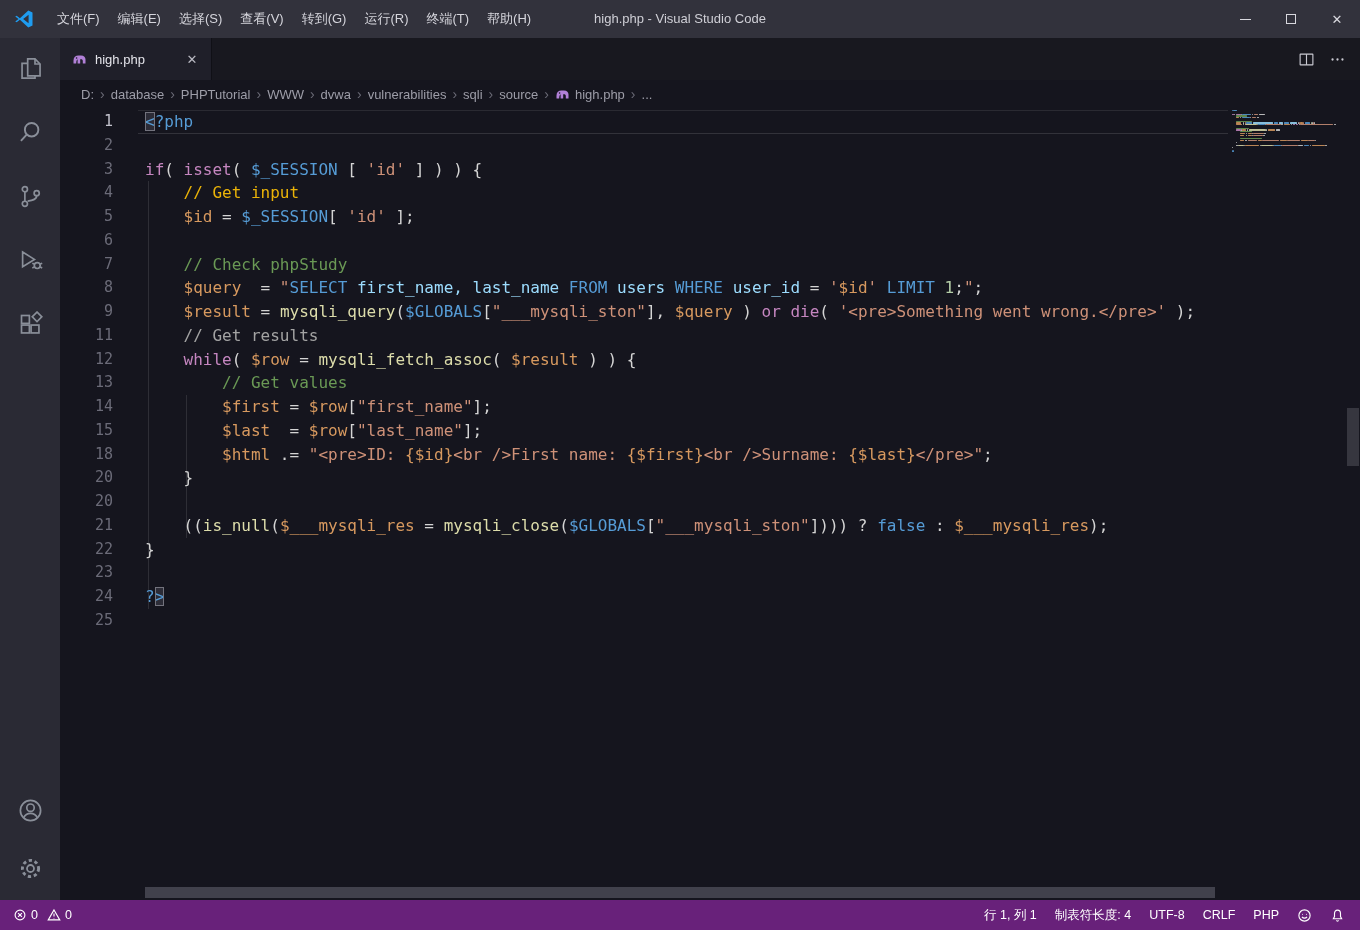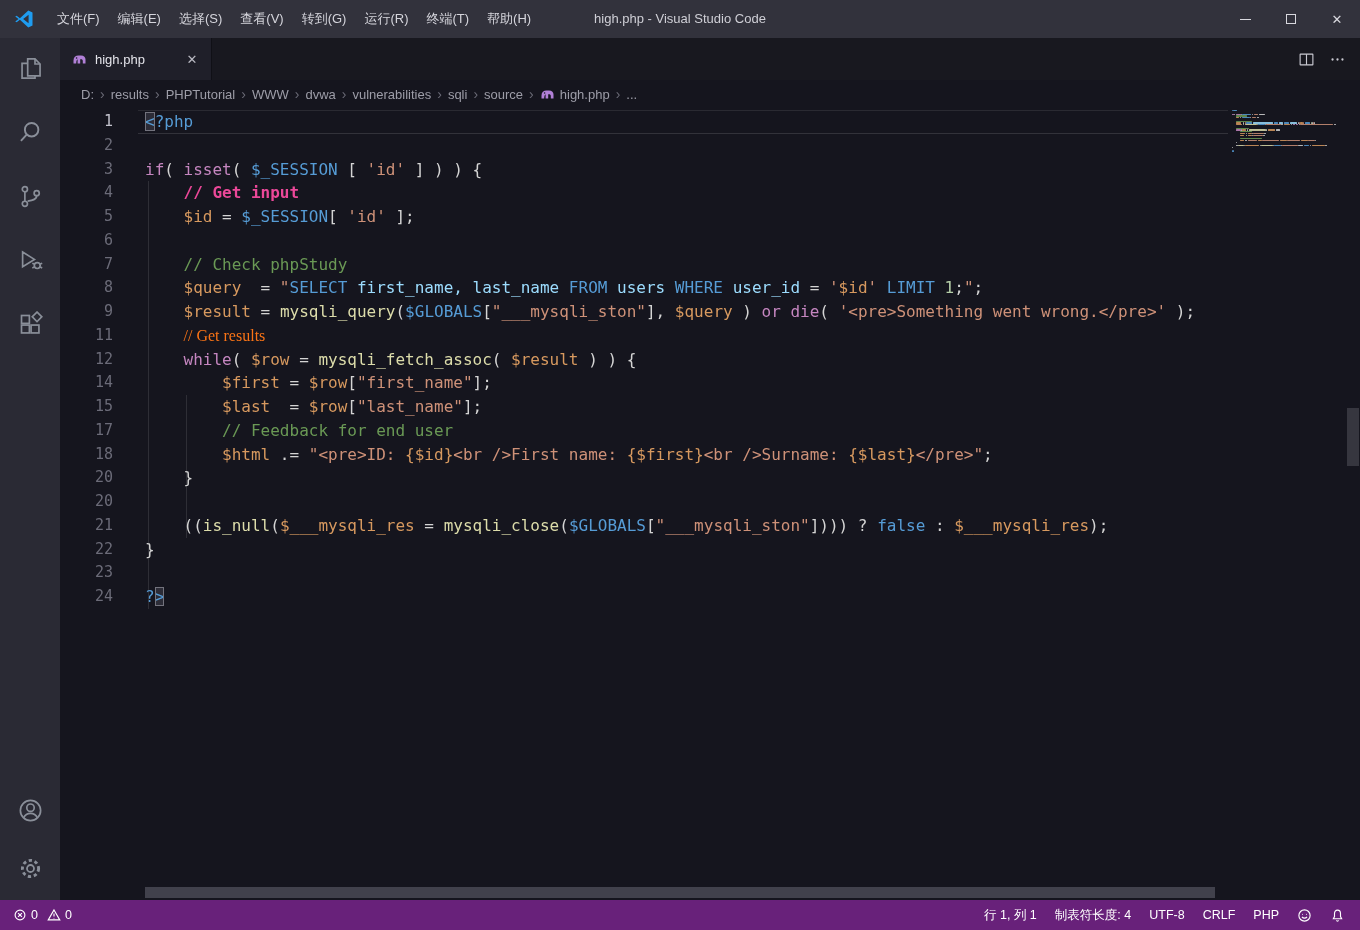--- a/index.html
+++ b/index.html
@@ -247,21 +247,21 @@
           </span>
         </div>
       </div>
 
       <div class="breadcrumb">
           <span class="crumb">
             <span>D:</span>
           </span>
           <span class="crumb-sep">›</span>
           <span class="crumb">
-            <span>results</span>
+            <span>database</span>
           </span>
           <span class="crumb-sep">›</span>
           <span class="crumb">
             <span>PHPTutorial</span>
           </span>
           <span class="crumb-sep">›</span>
           <span class="crumb">
             <span>WWW</span>
           </span>
           <span class="crumb-sep">›</span>
@@ -308,21 +308,21 @@
             <div class="code-row">
               <div class="gutter">2</div>
               <div class="code"></div>
             </div>
             <div class="code-row">
               <div class="gutter">3</div>
               <div class="code"><span style="color: rgb(197, 134, 192);">if</span><span style="color: rgb(212, 212, 212);">( </span><span style="color: rgb(197, 134, 192);">isset</span><span style="color: rgb(212, 212, 212);">( </span><span style="color: rgb(86, 156, 214);">$_SESSION</span><span style="color: rgb(212, 212, 212);"> [ </span><span style="color: rgb(206, 145, 120);">'id'</span><span style="color: rgb(212, 212, 212);"> ] ) ) {</span></div>
             </div>
             <div class="code-row">
               <div class="gutter">4</div>
-              <div class="code"><span style="color: rgb(212, 212, 212);">    </span><span style="color: #ec4899; font-weight: bold;">// Get input</span></div>
+              <div class="code"><span style="color: rgb(212, 212, 212);">    </span><span style="color: #eab308;">// Get input</span></div>
             </div>
             <div class="code-row">
               <div class="gutter">5</div>
               <div class="code"><span style="color: rgb(212, 212, 212);">    </span><span style="color: rgb(215, 153, 95);">$id</span><span style="color: rgb(212, 212, 212);"> = </span><span style="color: rgb(86, 156, 214);">$_SESSION</span><span style="color: rgb(212, 212, 212);">[ </span><span style="color: rgb(206, 145, 120);">'id'</span><span style="color: rgb(212, 212, 212);"> ];</span></div>
             </div>
             <div class="code-row">
               <div class="gutter">6</div>
               <div class="code"></div>
             </div>
             <div class="code-row">
@@ -332,39 +332,39 @@
             <div class="code-row">
               <div class="gutter">8</div>
               <div class="code"><span style="color: rgb(212, 212, 212);">    </span><span style="color: rgb(215, 153, 95);">$query</span><span style="color: rgb(212, 212, 212);">  = </span><span style="color: rgb(206, 145, 120);">"</span><span style="color: rgb(86, 156, 214);">SELECT</span><span style="color: rgb(156, 220, 254);"> first_name, last_name </span><span style="color: rgb(86, 156, 214);">FROM</span><span style="color: rgb(156, 220, 254);"> users </span><span style="color: rgb(86, 156, 214);">WHERE</span><span style="color: rgb(156, 220, 254);"> user_id </span><span style="color: rgb(212, 212, 212);">= </span><span style="color: rgb(206, 145, 120);">'</span><span style="color: rgb(215, 153, 95);">$id</span><span style="color: rgb(206, 145, 120);">'</span><span style="color: rgb(212, 212, 212);"> </span><span style="color: rgb(86, 156, 214);">LIMIT</span><span style="color: rgb(212, 212, 212);"> </span><span style="color: rgb(181, 206, 168);">1</span><span style="color: rgb(212, 212, 212);">;</span><span style="color: rgb(206, 145, 120);">"</span><span style="color: rgb(212, 212, 212);">;</span></div>
             </div>
             <div class="code-row">
               <div class="gutter">9</div>
               <div class="code"><span style="color: rgb(212, 212, 212);">    </span><span style="color: rgb(215, 153, 95);">$result</span><span style="color: rgb(212, 212, 212);"> = </span><span style="color: rgb(220, 220, 170);">mysqli_query</span><span style="color: rgb(212, 212, 212);">(</span><span style="color: rgb(86, 156, 214);">$GLOBALS</span><span style="color: rgb(212, 212, 212);">[</span><span style="color: rgb(206, 145, 120);">"___mysqli_ston"</span><span style="color: rgb(212, 212, 212);">], </span><span style="color: rgb(215, 153, 95);">$query</span><span style="color: rgb(212, 212, 212);"> ) </span><span style="color: rgb(197, 134, 192);">or</span><span style="color: rgb(212, 212, 212);"> </span><span style="color: rgb(197, 134, 192);">die</span><span style="color: rgb(212, 212, 212);">( </span><span style="color: rgb(206, 145, 120);">'&lt;pre&gt;Something went wrong.&lt;/pre&gt;'</span><span style="color: rgb(212, 212, 212);"> );</span></div>
             </div>
             <div class="code-row">
               <div class="gutter">11</div>
-              <div class="code"><span style="color: rgb(212, 212, 212);">    </span><span style="color: #f97316; font-family: Liberation Serif, serif;">// Get results</span></div>
+              <div class="code"><span style="color: rgb(212, 212, 212);">    </span><span style="color: #a3a3a3;">// Get results</span></div>
             </div>
             <div class="code-row">
               <div class="gutter">12</div>
               <div class="code"><span style="color: rgb(212, 212, 212);">    </span><span style="color: rgb(197, 134, 192);">while</span><span style="color: rgb(212, 212, 212);">( </span><span style="color: rgb(215, 153, 95);">$row</span><span style="color: rgb(212, 212, 212);"> = </span><span style="color: rgb(220, 220, 170);">mysqli_fetch_assoc</span><span style="color: rgb(212, 212, 212);">( </span><span style="color: rgb(215, 153, 95);">$result</span><span style="color: rgb(212, 212, 212);"> ) ) {</span></div>
             </div>
             <div class="code-row">
+              <div class="gutter">13</div>
+              <div class="code"><span style="color: rgb(212, 212, 212);">        </span><span style="color: rgb(106, 153, 85);">// Get values</span></div>
+            </div>
+            <div class="code-row">
               <div class="gutter">14</div>
               <div class="code"><span style="color: rgb(212, 212, 212);">        </span><span style="color: rgb(215, 153, 95);">$first</span><span style="color: rgb(212, 212, 212);"> = </span><span style="color: rgb(215, 153, 95);">$row</span><span style="color: rgb(212, 212, 212);">[</span><span style="color: rgb(206, 145, 120);">"first_name"</span><span style="color: rgb(212, 212, 212);">];</span></div>
             </div>
             <div class="code-row">
               <div class="gutter">15</div>
               <div class="code"><span style="color: rgb(212, 212, 212);">        </span><span style="color: rgb(215, 153, 95);">$last</span><span style="color: rgb(212, 212, 212);">  = </span><span style="color: rgb(215, 153, 95);">$row</span><span style="color: rgb(212, 212, 212);">[</span><span style="color: rgb(206, 145, 120);">"last_name"</span><span style="color: rgb(212, 212, 212);">];</span></div>
             </div>
             <div class="code-row">
-              <div class="gutter">17</div>
-              <div class="code"><span style="color: rgb(212, 212, 212);">        </span><span style="color: rgb(106, 153, 85);">// Feedback for end user</span></div>
-            </div>
-            <div class="code-row">
               <div class="gutter">18</div>
               <div class="code"><span style="color: rgb(212, 212, 212);">        </span><span style="color: rgb(215, 153, 95);">$html</span><span style="color: rgb(212, 212, 212);"> .= </span><span style="color: rgb(206, 145, 120);">"&lt;pre&gt;ID: </span><span style="color: rgb(215, 153, 95);">{$id}</span><span style="color: rgb(206, 145, 120);">&lt;br /&gt;First name: </span><span style="color: rgb(215, 153, 95);">{$first}</span><span style="color: rgb(206, 145, 120);">&lt;br /&gt;Surname: </span><span style="color: rgb(215, 153, 95);">{$last}</span><span style="color: rgb(206, 145, 120);">&lt;/pre&gt;"</span><span style="color: rgb(212, 212, 212);">;</span></div>
             </div>
             <div class="code-row">
               <div class="gutter">20</div>
               <div class="code"><span style="color: rgb(212, 212, 212);">    }</span></div>
             </div>
             <div class="code-row">
               <div class="gutter">20</div>
               <div class="code"></div>
@@ -377,20 +377,24 @@
               <div class="gutter">22</div>
               <div class="code"><span style="color: rgb(212, 212, 212);">}</span></div>
             </div>
             <div class="code-row">
               <div class="gutter">23</div>
               <div class="code"></div>
             </div>
             <div class="code-row">
               <div class="gutter">24</div>
               <div class="code"><span style="color: rgb(86, 156, 214);">?</span><span class="bbox" style="color: rgb(86, 156, 214);">&gt;</span></div>
+            </div>
+            <div class="code-row">
+              <div class="gutter">25</div>
+              <div class="code"></div>
             </div>
           </div>
         <div class="minimap">
             <div class="mm-seg" style="left: 0px; top: 0px; width: 1px; background: rgb(86, 156, 214);"></div>
             <div class="mm-seg" style="left: 0.95px; top: 0px; width: 3.8px; background: rgb(86, 156, 214);"></div>
             <div class="mm-seg" style="left: 0px; top: 3.5px; width: 1.9px; background: rgb(197, 134, 192);"></div>
             <div class="mm-seg" style="left: 1.9px; top: 3.5px; width: 1px; background: rgb(212, 212, 212);"></div>
             <div class="mm-seg" style="left: 3.8px; top: 3.5px; width: 4.75px; background: rgb(197, 134, 192);"></div>
             <div class="mm-seg" style="left: 8.55px; top: 3.5px; width: 1px; background: rgb(212, 212, 212);"></div>
             <div class="mm-seg" style="left: 10.45px; top: 3.5px; width: 8.55px; background: rgb(86, 156, 214);"></div>

